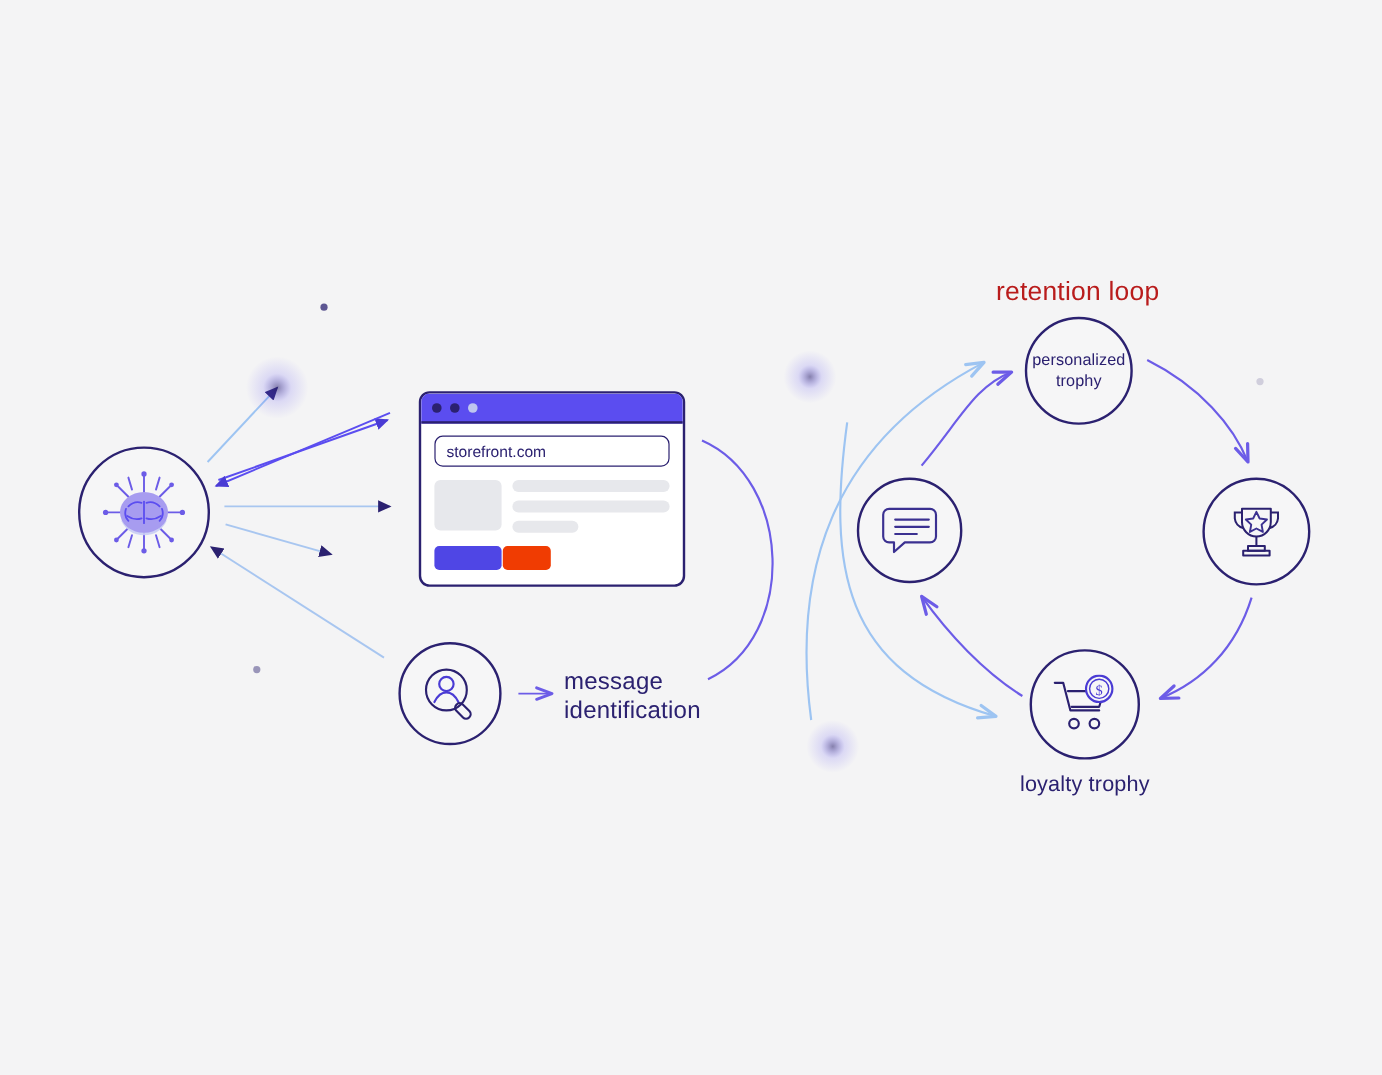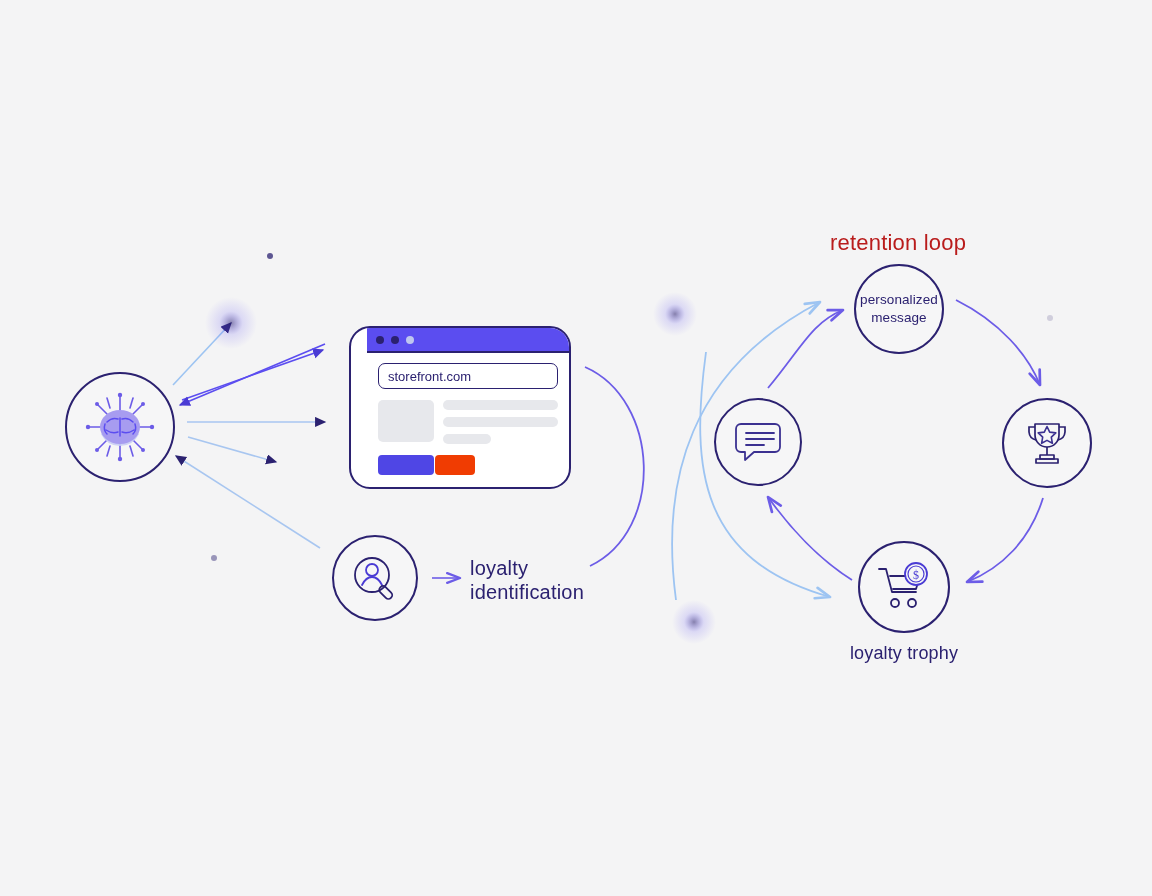--- a/index.html
+++ b/index.html
@@ -67,25 +67,24 @@
     line-height: 1.18;
   }
   
   #browser {
     position: absolute;
     left: 349px;
     top: 326px;
     width: 222px;
     height: 163px;
     border: 2.2px solid #2b2170;
-    border-radius: 21px;
+    border-radius: 9px;
     background: #ffffff;
     box-sizing: border-box;
     overflow: hidden;
-    padding-left: 16px;
   }
   #browser-titlebar {
     height: 25px;
     background: #5b4df0;
     border-bottom: 2.2px solid #2b2170;
     display: flex;
     align-items: center;
     padding-left: 9px;
     box-sizing: border-box;
     gap: 7px;
@@ -239,41 +238,41 @@
 
   <div class="node-circle" style="left:332px; top:535px; width:86px; height:86px;">
     <svg width="52" height="52" viewBox="0 0 52 52">
       <circle cx="23" cy="23" r="17" fill="none" stroke="#2b2170" stroke-width="1.8"></circle>
       <circle cx="23" cy="18" r="6" fill="none" stroke="#4a3bd4" stroke-width="1.8"></circle>
       <path d="M13 33 q 4 -8 10 -8 6 0 10 8" fill="none" stroke="#4a3bd4" stroke-width="1.8" stroke-linecap="round"></path>
       <rect x="33" y="33" width="7.5" height="15" rx="3.6" transform="rotate(-45 36.7 40.5)" fill="none" stroke="#2b2170" stroke-width="1.8"></rect>
     </svg>
   </div>
   <div class="side-caption" style="left:470px; top:557px;">
-    <div>loyalty</div>
+    <div>message</div>
     <div>identification</div>
   </div>
 
   <div class="loop-title" style="left:830px; top:230px;">retention loop</div>
 
   <div class="node-circle" style="left:714px; top:398px; width:88px; height:88px;">
     <svg width="50" height="46" viewBox="0 0 50 46">
       <path d="M8 5 h34 a5 5 0 0 1 5 5 v18 a5 5 0 0 1 -5 5 h-21 l-9 8 v-8 h-4 a5 5 0 0 1 -5 -5 v-18 a5 5 0 0 1 5 -5 z" fill="none" stroke="#3b3191" stroke-width="1.8" stroke-linejoin="round"></path>
       <g stroke="#3b3191" stroke-width="1.8" stroke-linecap="round">
         <line x1="13" y1="14" x2="41" y2="14"></line>
         <line x1="13" y1="20" x2="41" y2="20"></line>
         <line x1="13" y1="26" x2="31" y2="26"></line>
       </g>
     </svg>
   </div>
 
   <div class="node-circle" style="left:854px; top:264px; width:90px; height:90px;">
     <div class="node-label-inner">
       <div>personalized</div>
-      <div>message</div>
+      <div>trophy</div>
     </div>
   </div>
 
   <div class="node-circle" style="left:1002px; top:398px; width:90px; height:90px;">
     <svg width="52" height="50" viewBox="0 0 52 50">
       <path d="M14 6 h24 v11 a12 12 0 0 1 -24 0 z" fill="none" stroke="#2b2170" stroke-width="1.7" stroke-linejoin="round"></path>
       <path d="M14 9 h-6 v5 a9 9 0 0 0 7 8" fill="none" stroke="#2b2170" stroke-width="1.7"></path>
       <path d="M38 9 h6 v5 a9 9 0 0 1 -7 8" fill="none" stroke="#2b2170" stroke-width="1.7"></path>
       <line x1="26" y1="29" x2="26" y2="37" stroke="#2b2170" stroke-width="1.7"></line>
       <path d="M19 37 h14 v4 h-14 z" fill="none" stroke="#2b2170" stroke-width="1.7" stroke-linejoin="round"></path>

